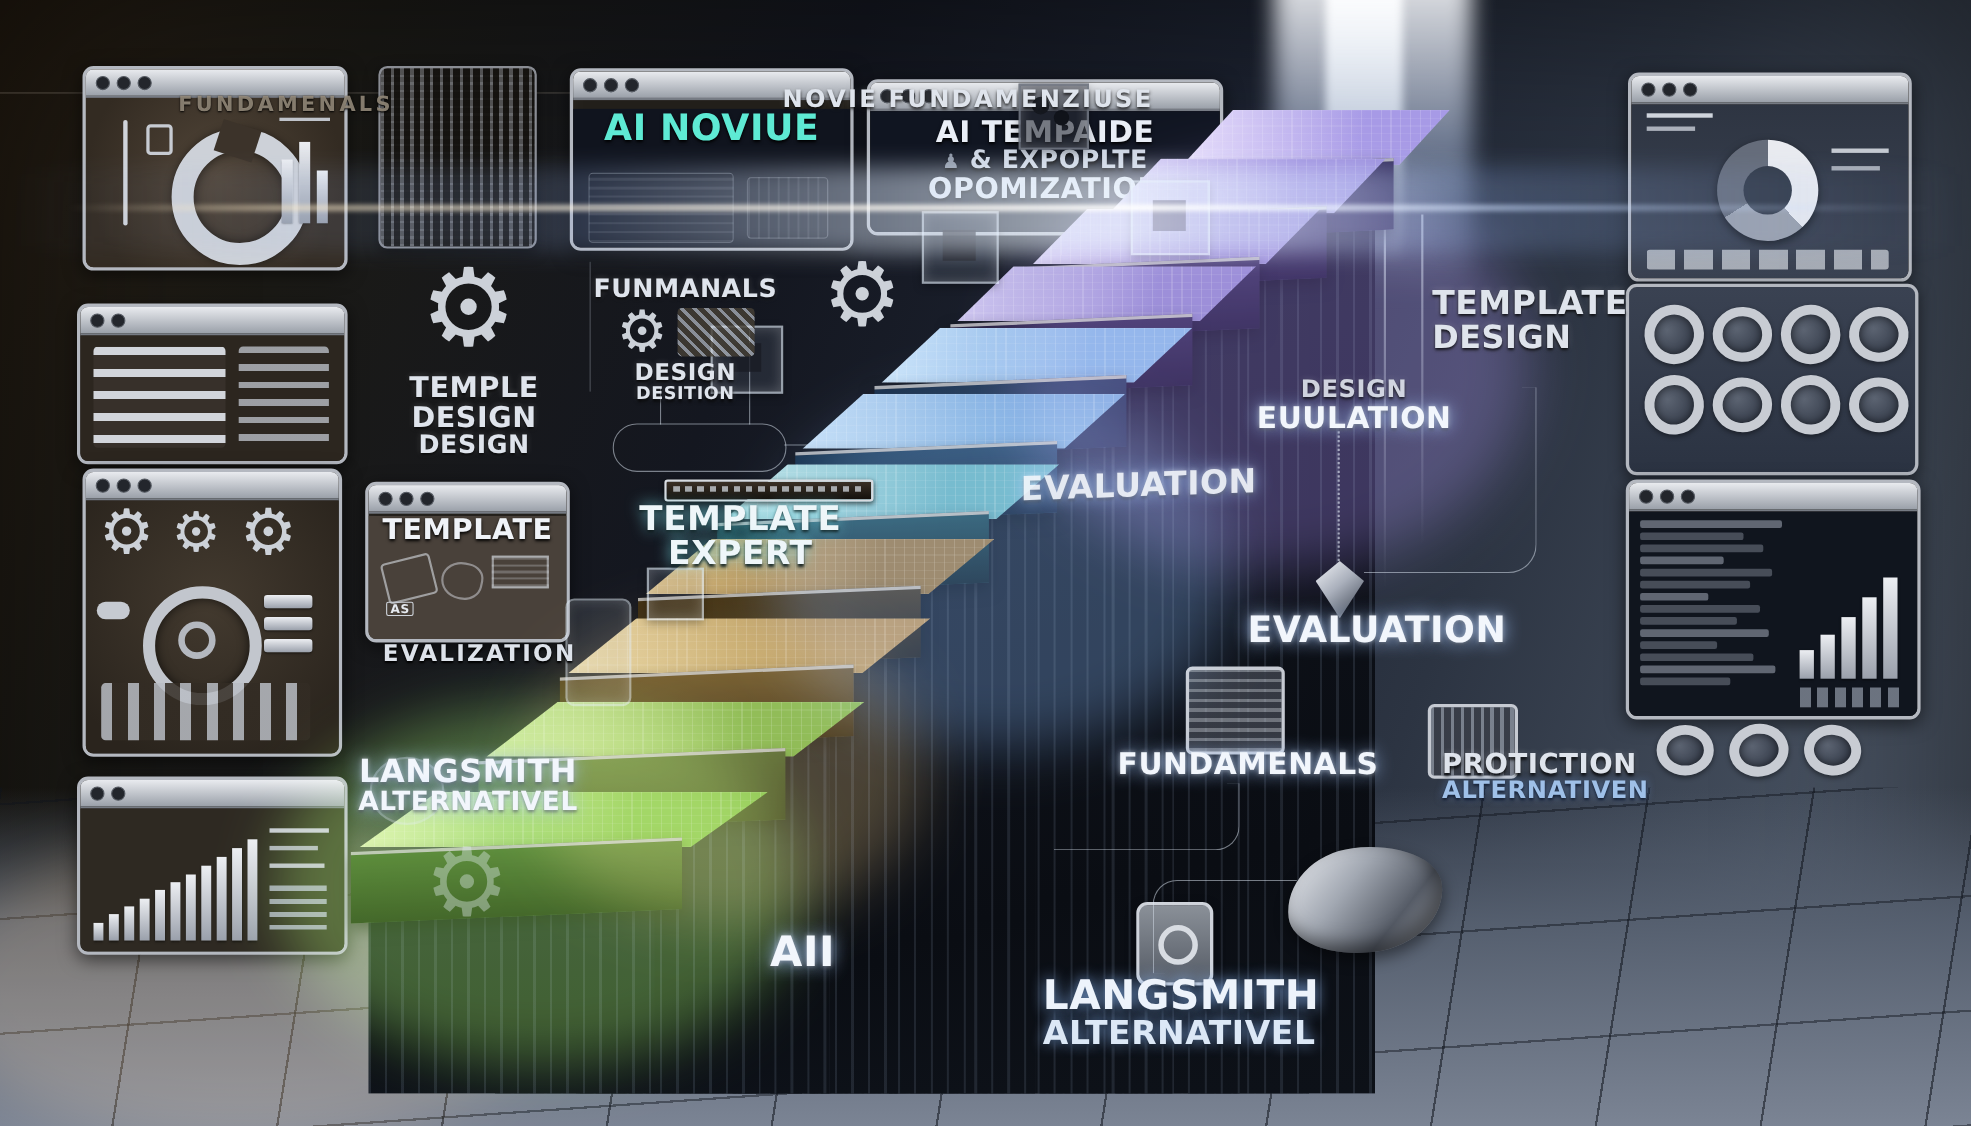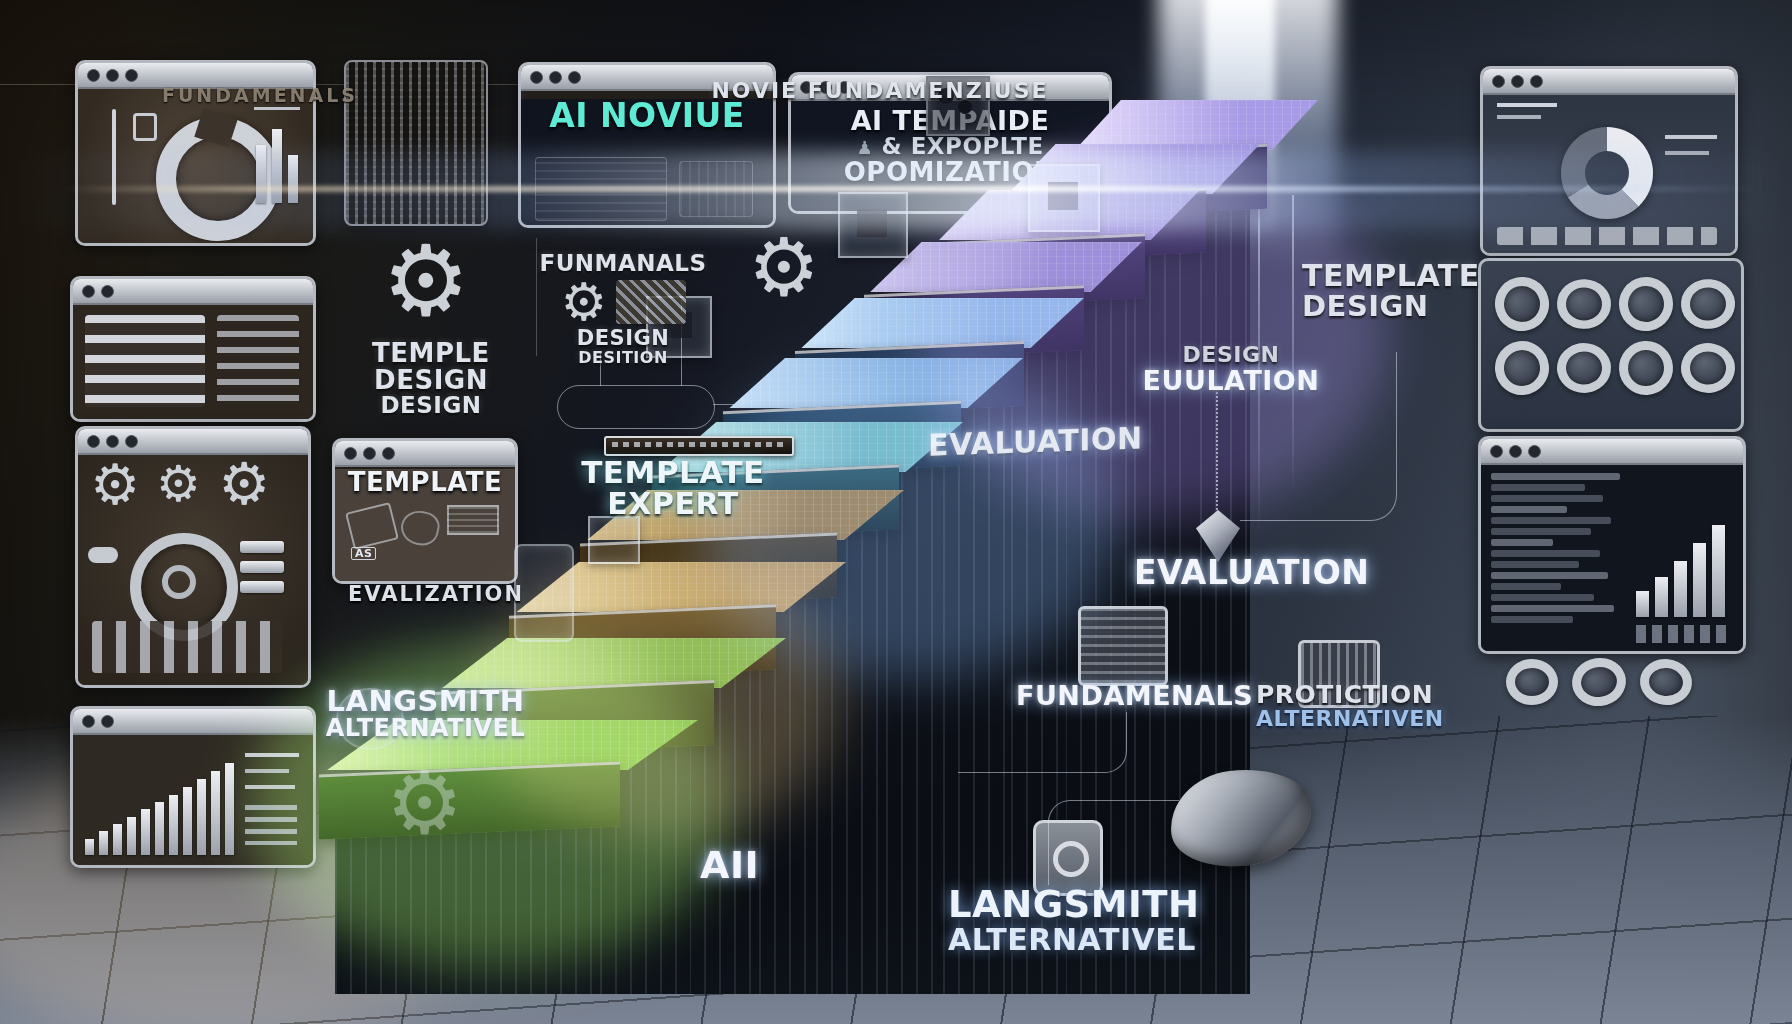--- a/index.html
+++ b/index.html
@@ -349,21 +349,21 @@
 
   <div class="abs lbl glow-white" style="left:700px;top:846px;font-size:38px;">AII</div>
 
   <div class="abs lbl ctr" style="left:948px;top:886px;width:230px;">
     <div style="font-size:37px;color:#edf3fb;text-shadow:0 0 14px rgba(140,185,250,.9),0 3px 4px #000;">LANGSMITH</div>
     <div style="font-size:30px;color:#dce8f6;text-shadow:0 0 12px rgba(140,185,250,.8),0 3px 4px #000;">ALTERNATIVEL</div>
   </div>
 
   <div class="abs lbl glow-white" style="left:1016px;top:682px;font-size:27px;">FUNDAMENALS</div>
 
-  <div class="abs lbl" style="left:1256px;top:682px;width:210px;">
+  <div class="abs lbl" style="left:1311px;top:682px;width:210px;">
     <div class="steel" style="font-size:25px;">PROTICTION</div>
     <div class="bluish" style="font-size:22px;">ALTERNATIVEN</div>
   </div>
 
   <div class="abs lbl glow-white" style="left:928px;top:426px;font-size:30px;transform:skewY(-2deg);opacity:.92;">EVALUATION</div>
 
   <div class="abs lbl ctr" style="left:1136px;top:344px;width:190px;">
     <div class="steel" style="font-size:22px;opacity:.9;">DESIGN</div>
     <div class="glow-white" style="font-size:27px;">EUULATION</div>
   </div>

